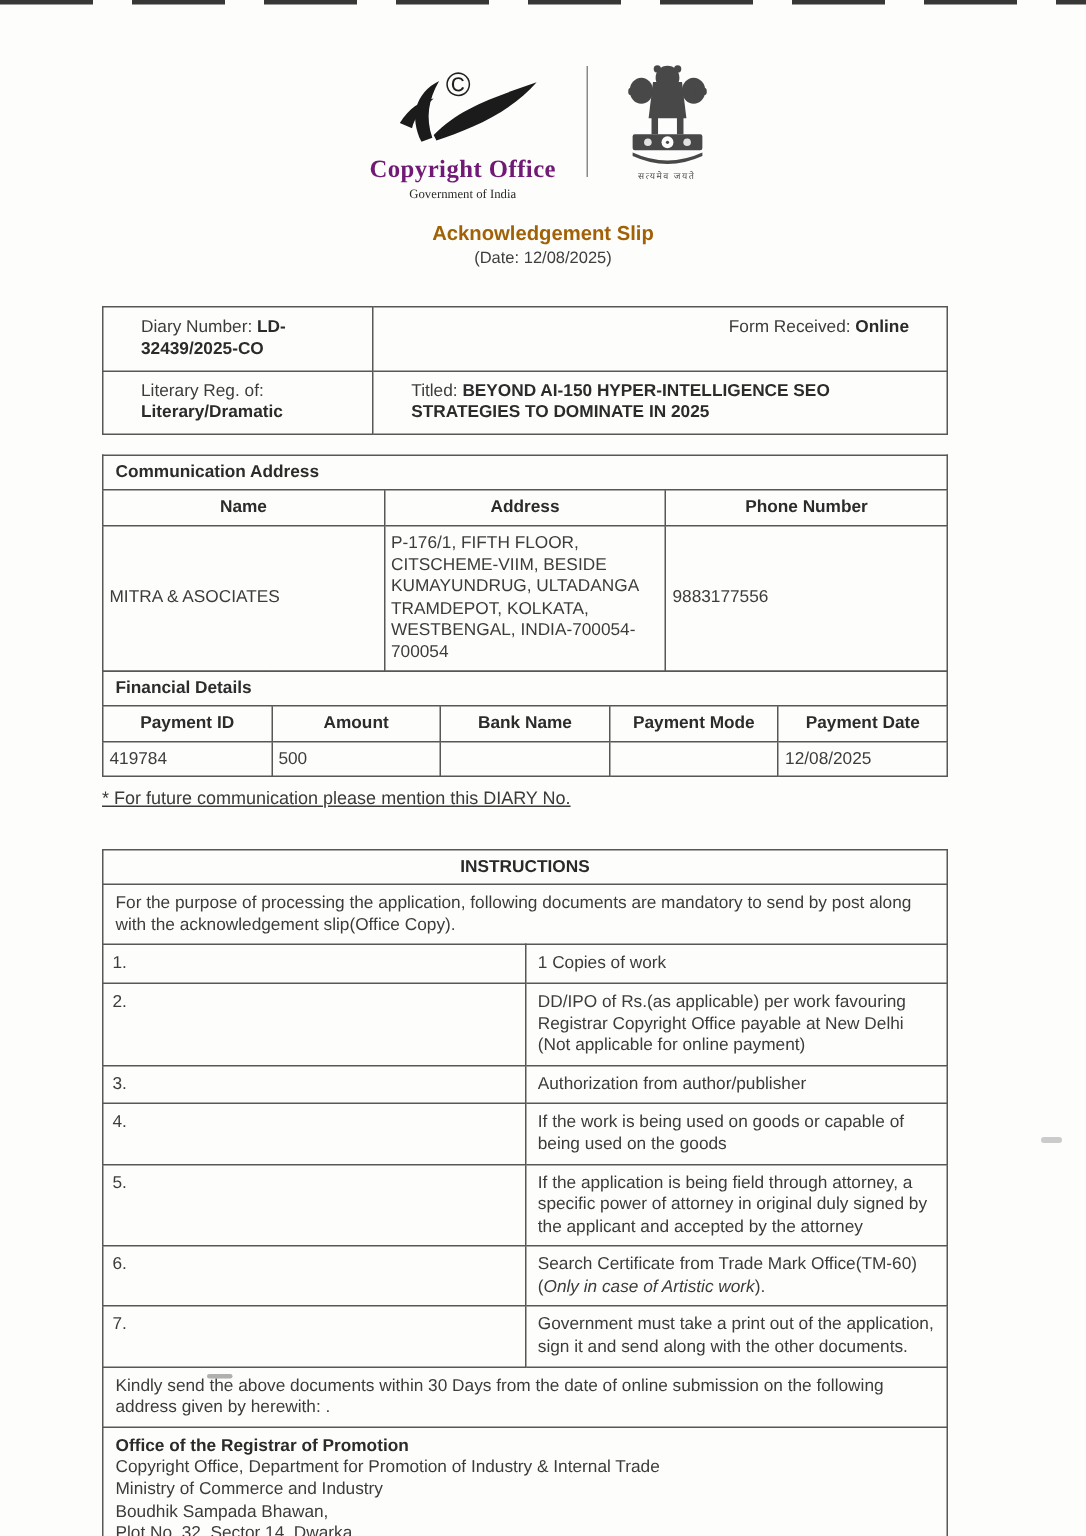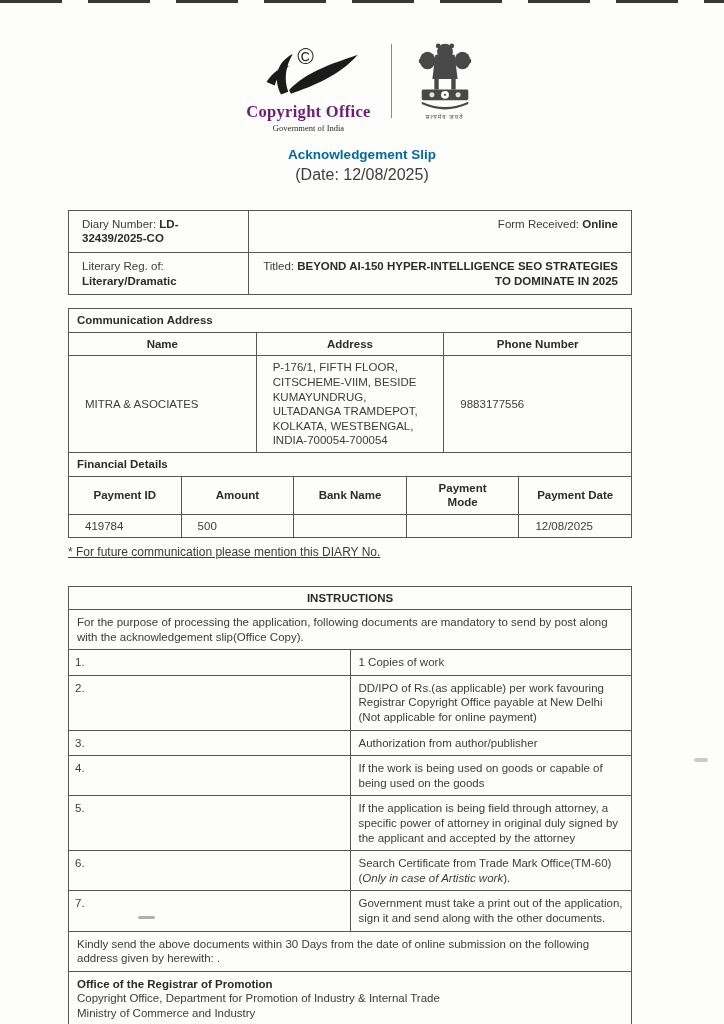--- a/index.html
+++ b/index.html
@@ -21,33 +21,33 @@
 
   
   .header { padding-top:40px; text-align:center; }
   .logo-row { display:flex; align-items:flex-start; justify-content:center; gap:17px; }
   .cologo { width:130px; text-align:center; padding-top:4px; }
   .cologo .logo-title { font-family:"Liberation Serif","DejaVu Serif",serif; font-size:16.5px; font-weight:600; color:#701a75; letter-spacing:.3px; margin-top:-2px; }
   .cologo .logo-sub { font-family:"Liberation Serif","DejaVu Serif",serif; font-size:8.5px; color:#2a2a2a; margin-top:0px; }
   .logo-divider { width:1px; height:74px; background:#8a8a8a; margin-top:4px; }
   .emblem-box { width:72px; text-align:center; }
   .emblem-motto { display:block; font-size:6px; color:#4e4e4e; letter-spacing:1px; margin-top:0px; }
-  .doc-title { font-size:13.5px; font-weight:bold; color:#0369a1; margin-top:13px; }
-  .doc-date  { font-size:16px; color:#3e3e3e; margin-top:2px; }
+  .doc-title { font-size:13.5px; font-weight:bold; color:#a16207; margin-top:13px; }
+  .doc-date  { font-size:11px; color:#3e3e3e; margin-top:2px; }
 
   
   .doc { width:564px; margin:24px 0 0 68px; }
   table { width:100%; border-collapse:collapse; table-layout:fixed; }
-  td, th { border:1px solid #575757; padding:4px 16px; vertical-align:middle; font-size:11.5px; }
+  td, th { border:1px solid #575757; padding:4px 4px; vertical-align:middle; font-size:11.5px; }
   th { font-weight:bold; color:#2c2c2c; text-align:center; }
   .b { font-weight:bold; color:#2b2b2b; }
 
-  .summary-table td { padding:6px 13px; }
+  .summary-table td { padding:6px 25px; }
   .summary-table .cell-right { text-align:right; vertical-align:top; }
-  .summary-table .cell-titled { text-align:right; }
+  .summary-table .cell-titled { }
   .summary-table .col-l { width:32%; }
 
   .section-row td { font-weight:bold; color:#2c2c2c; text-align:left; padding:4px 8px;margin-top:16px; }
   .comm-table { margin-top:13px; }
   .fin-table  { margin-top:-1px; }
   .comm-table td.data { vertical-align:middle; }
   .note { font-size:12px; color:#3a3a3a; margin-top:7px;text-decoration:underline; }
 
   .instr-table { margin-top:25px; }
   .instr-table .title-cell { text-align:center; font-weight:bold; color:#2a2a2a; padding:4px; }

